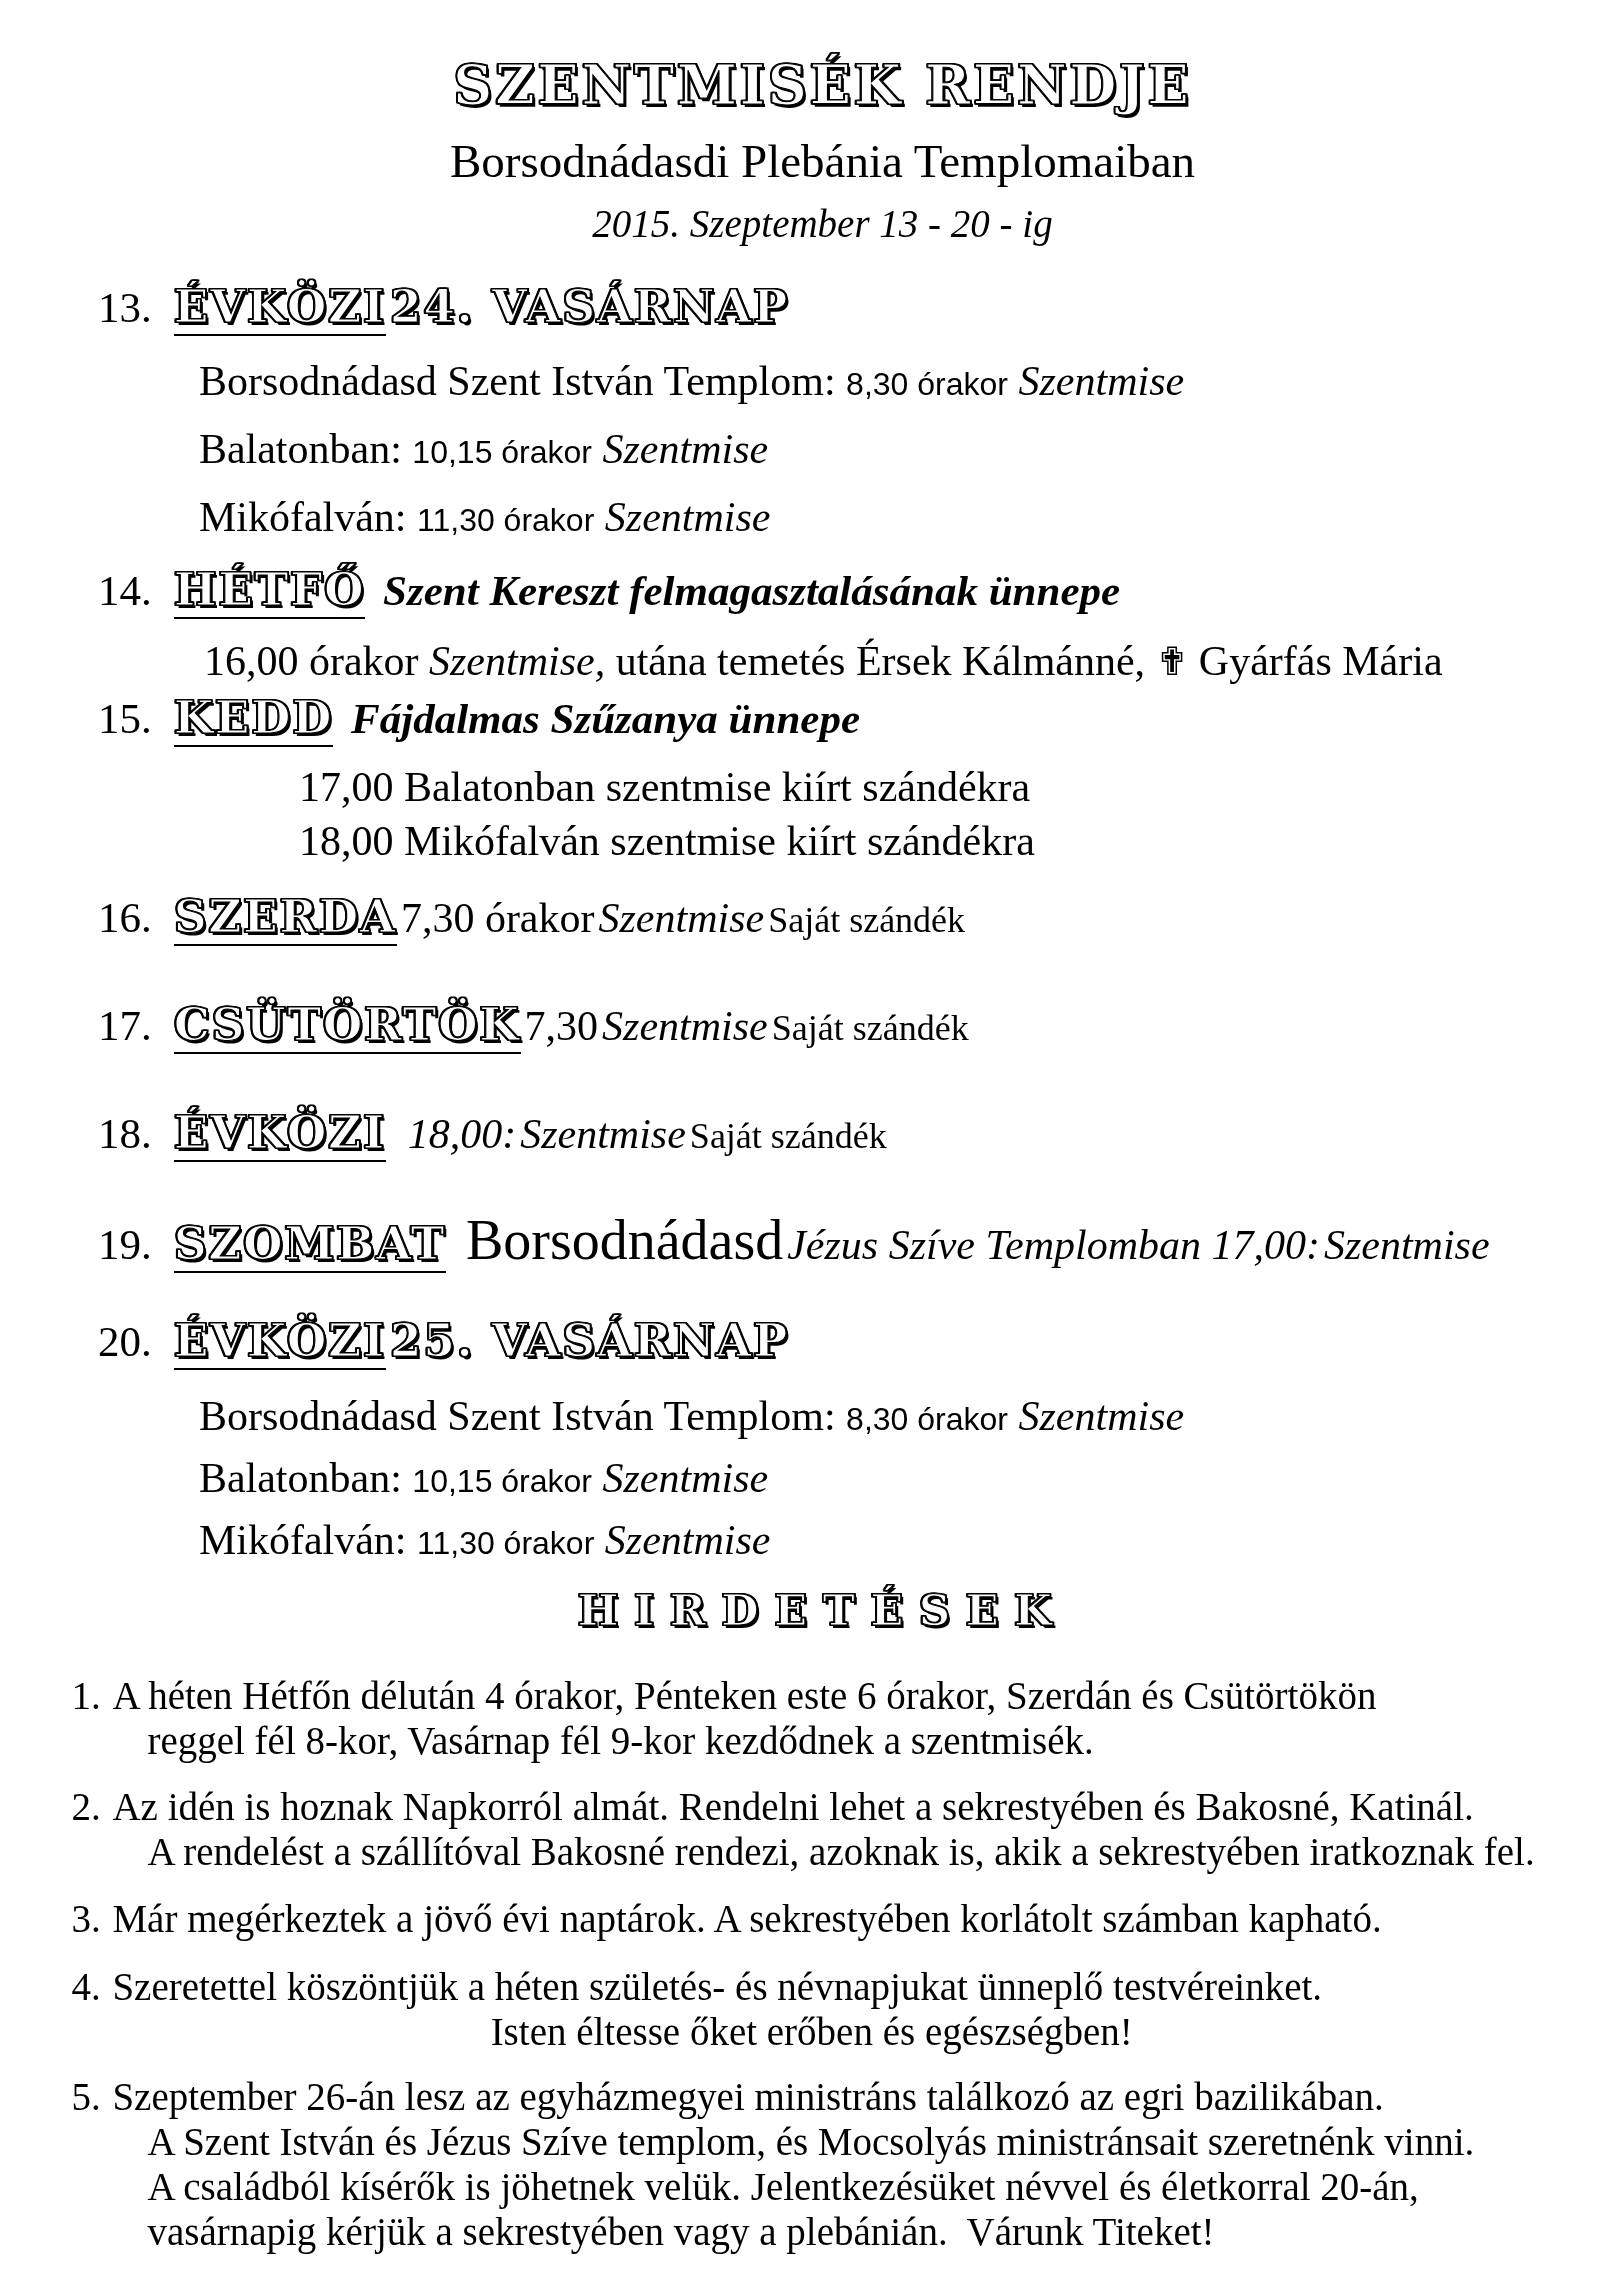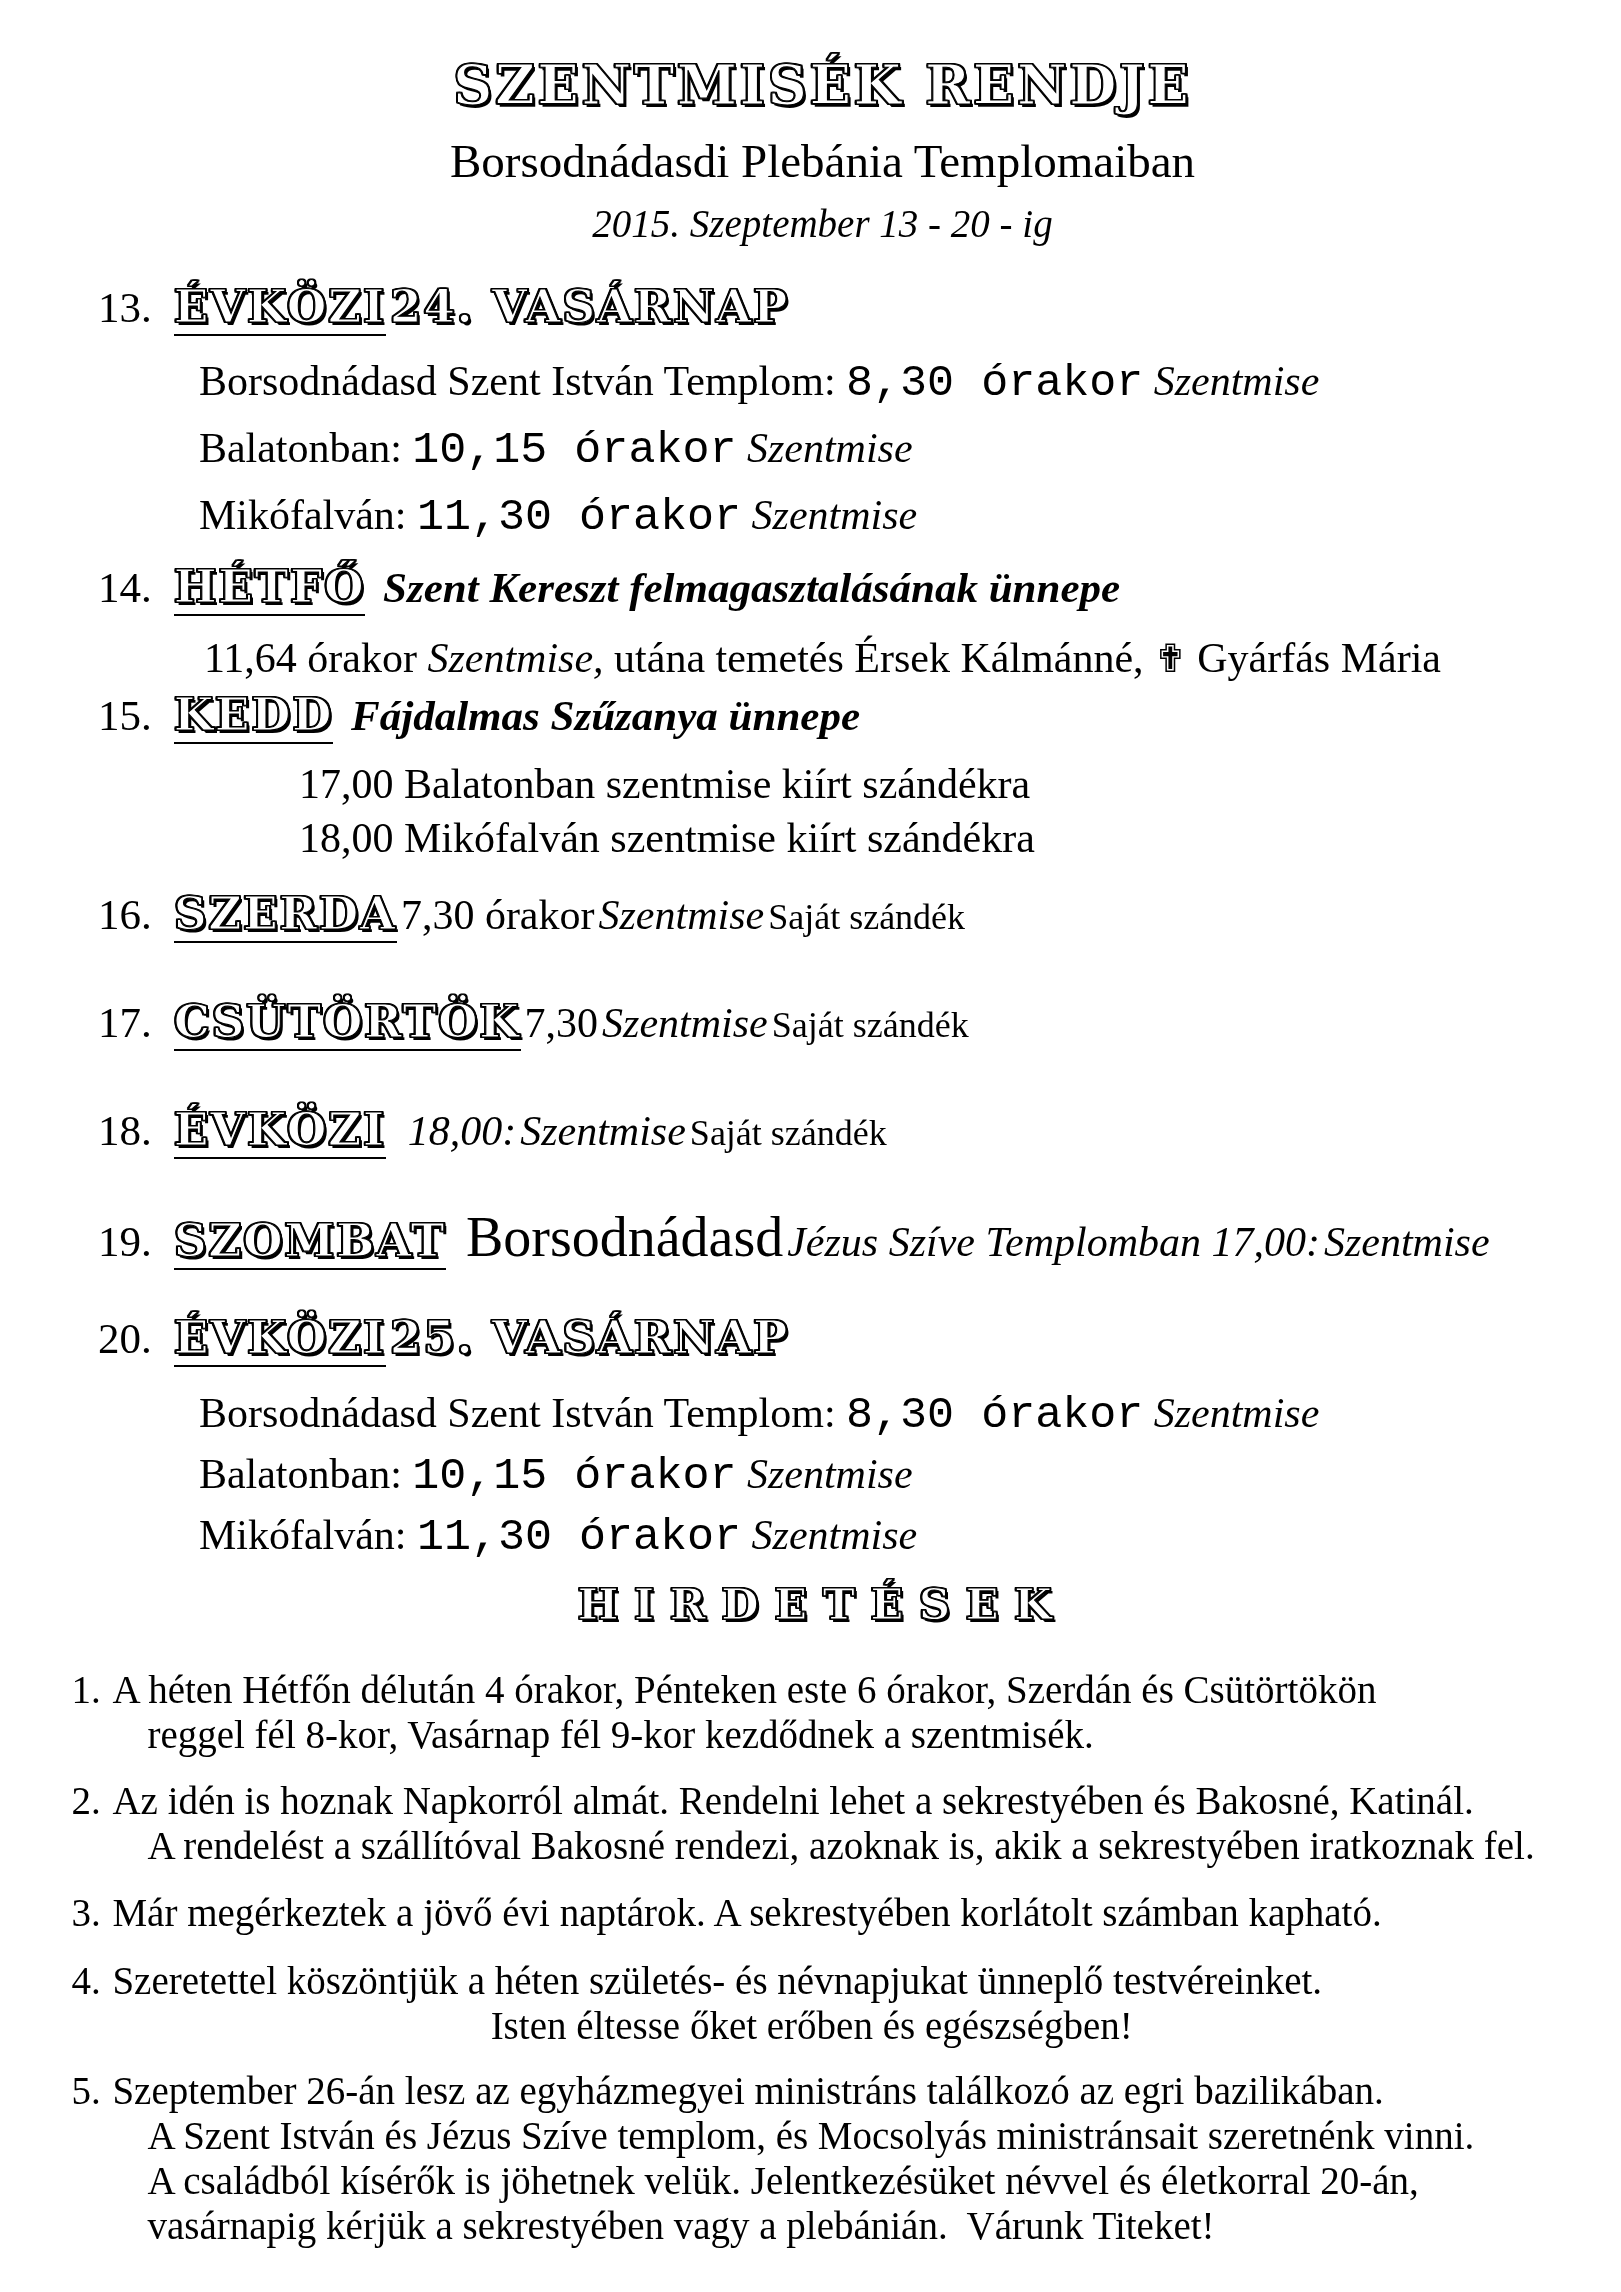--- a/index.html
+++ b/index.html
@@ -53,21 +53,21 @@
   .day  { font-size: 45px; }
   .feast{ font-style: italic; font-weight: bold; font-size: 43px; margin-left: 13.7px; }
   .slines { margin-top: 5.9px; }
   .line { white-space: nowrap; font-size: 42px; }
   .indent1  { margin-left: 101px; }
   .indent14 { margin-left: 106px; margin-top: 7.8px; line-height: 55px; }
   .indent2  { margin-left: 201px; }
   .s13 .line { line-height: 65px; }
   .s15 .line { line-height: 54px; }
   .s20 .line { line-height: 59px; }
-  .t    { font-family: Liberation Mono, monospace; font-size: 45px; }
+  .t    { font-family: Liberation Sans, sans-serif; font-size: 32px; }
   .it   { font-style: italic; }
   .sm   { font-size: 36px; }
   .gap  { margin-left: 15.7px; }
   .gap2 { margin-left: 17.6px; }
   .cross{ font-family: "DejaVu Sans", sans-serif; font-size: 39px; }
   .mb13 { margin-bottom: 9.8px; }
   .mb14 { margin-bottom: 2px; }
   .mb15 { margin-bottom: 21.6px; }
   .mbday{ margin-bottom: 43px; }
   .mb19 { margin-bottom: 33px; }
@@ -129,21 +129,21 @@
       </div>
     </div>
 
     <div class="sitem mb14">
       <div class="shead">
         <span class="num">14.</span>
         <span class="day eng u">HÉTFŐ</span>
         <span class="feast">Szent Kereszt felmagasztalásának ünnepe</span>
       </div>
       <div class="line indent14">
-        <span>11,64 órakor</span>
+        <span>16,00 órakor</span>
         <span class="it">Szentmise,</span>
         <span>utána temetés Érsek Kálmánné,</span>
         <span class="cross">✟</span>
         <span>Gyárfás Mária</span>
       </div>
     </div>
 
     <div class="sitem s15 mb15">
       <div class="shead">
         <span class="num">15.</span>

